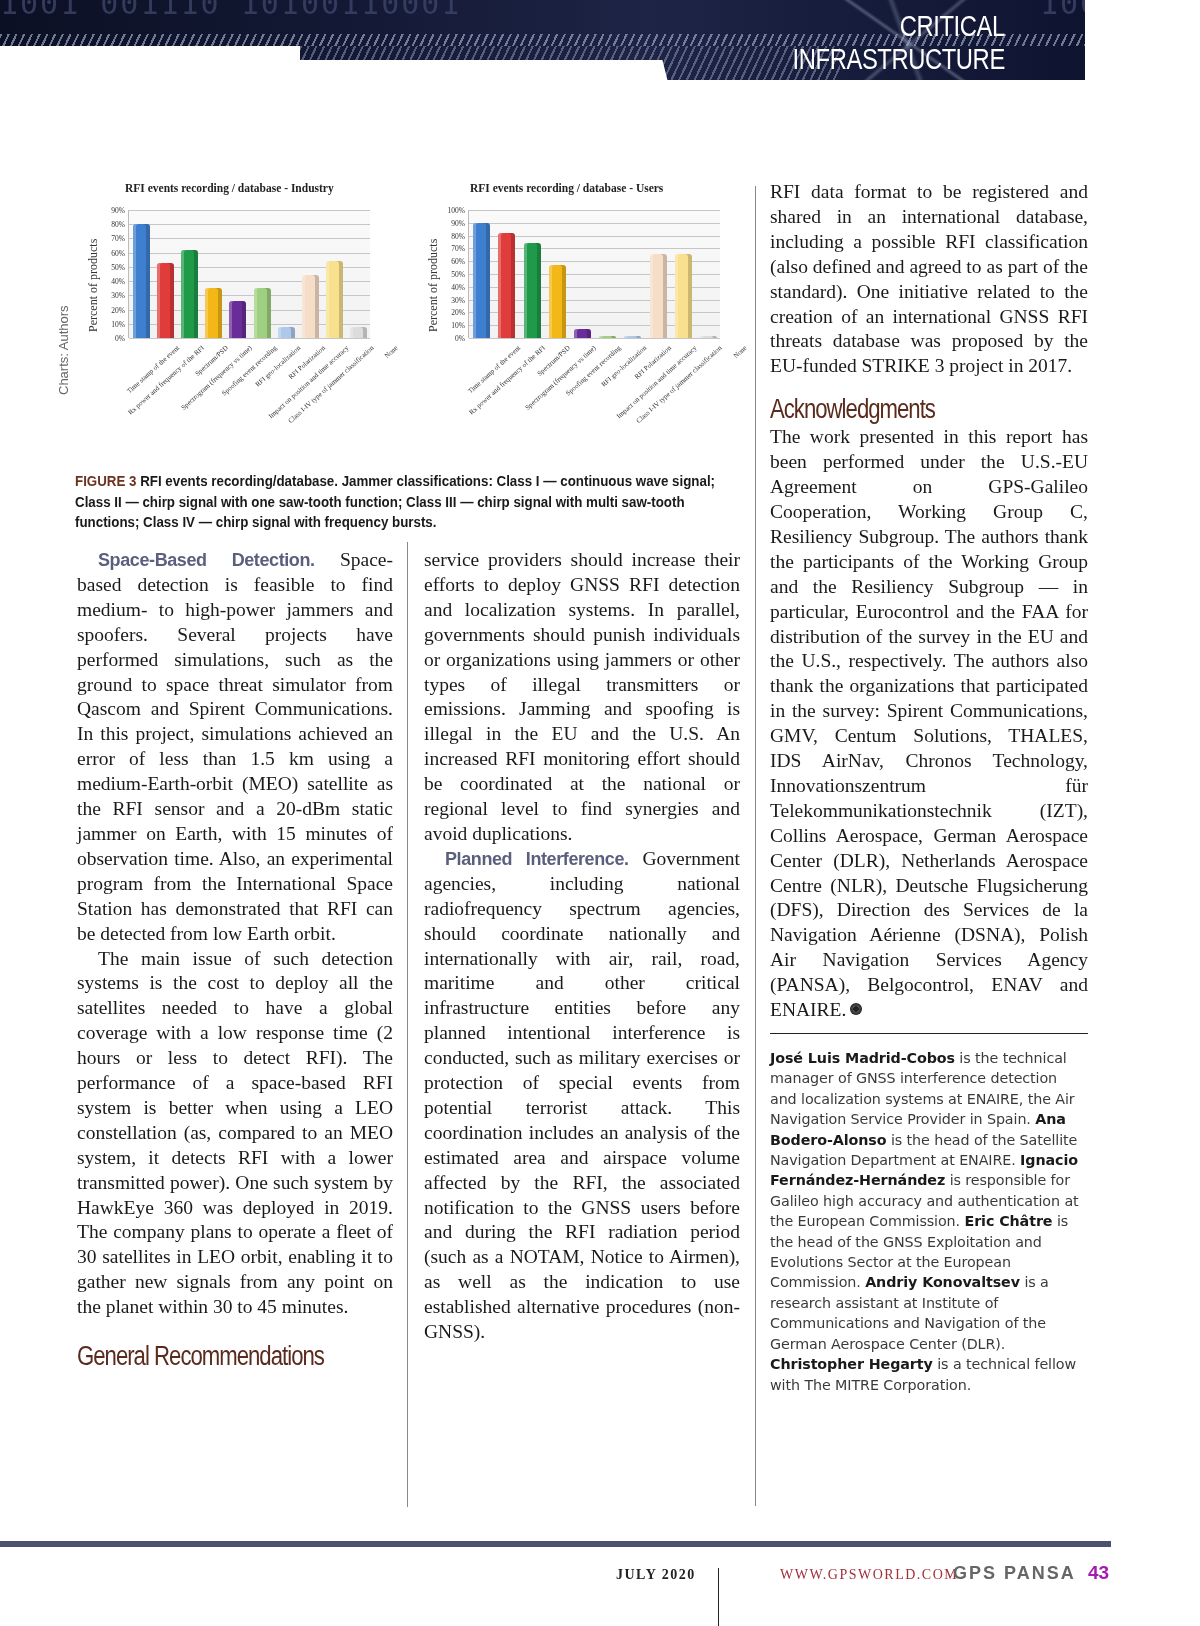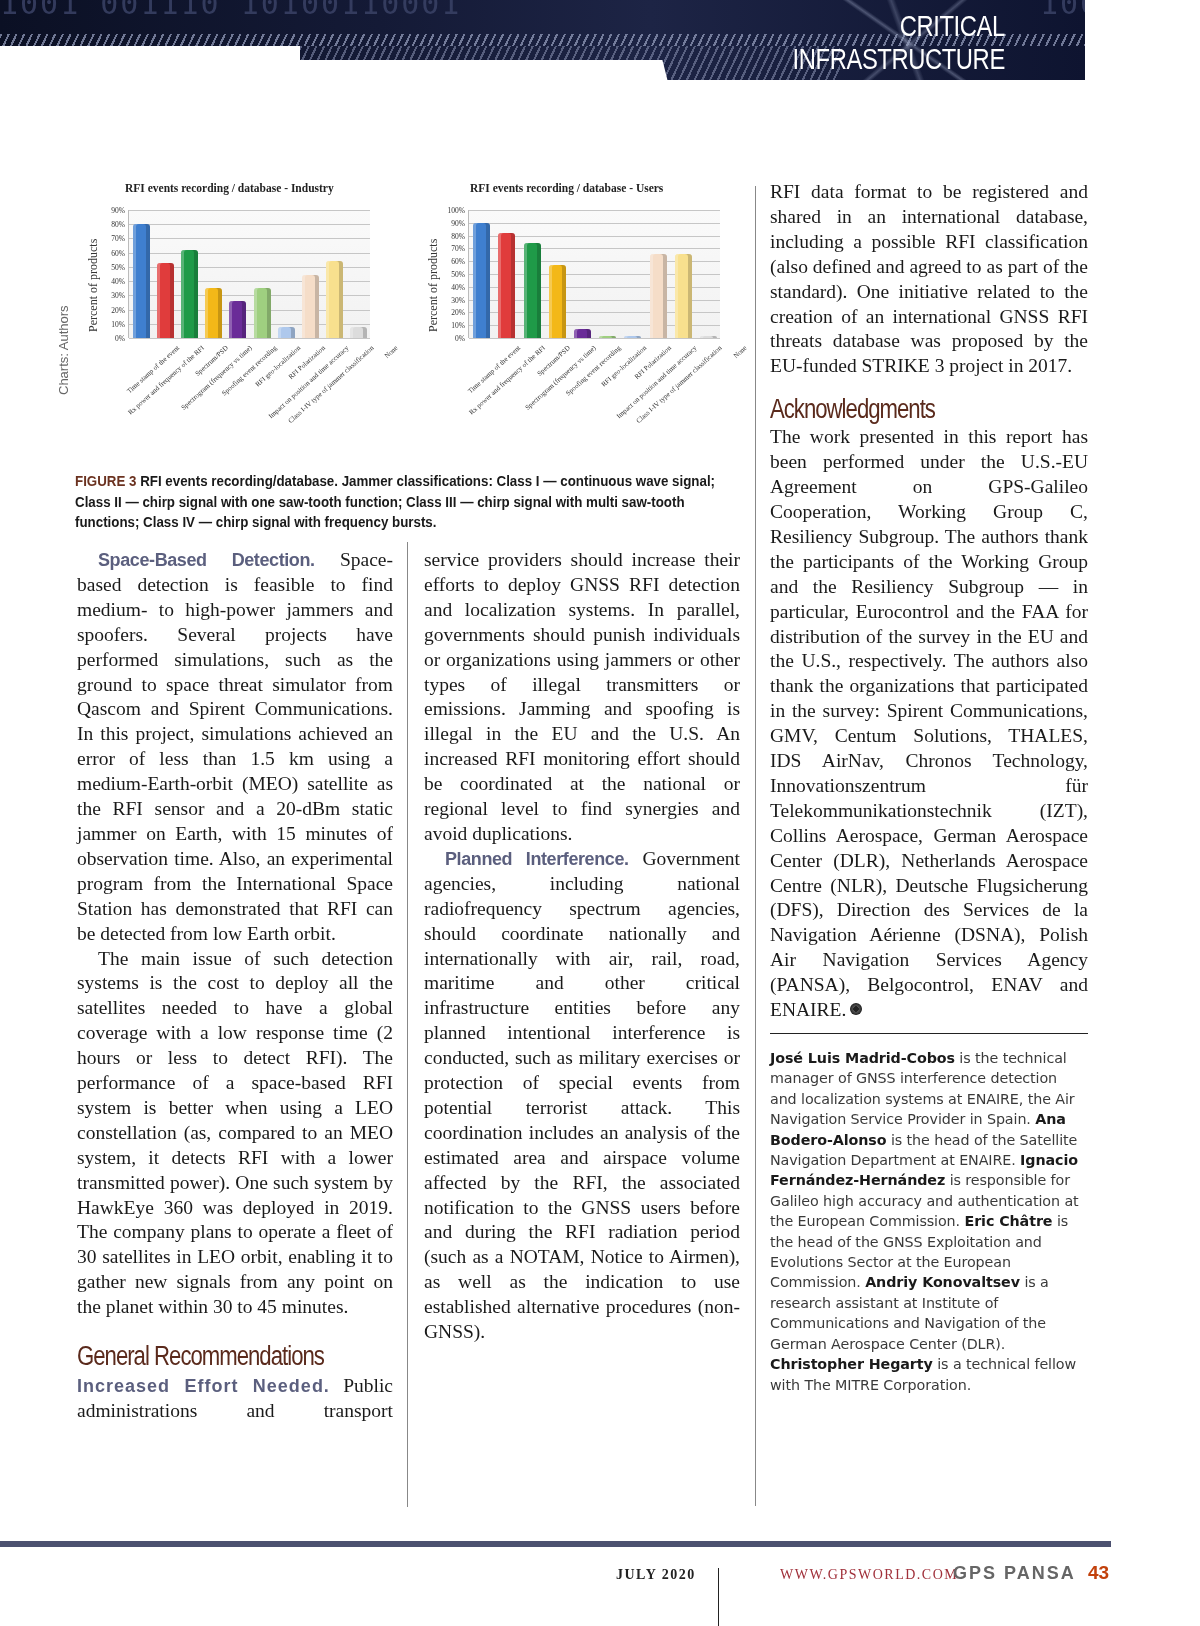--- a/index.html
+++ b/index.html
@@ -134,21 +134,21 @@
     .footer-url {
       position: absolute; left: 740px; top: 1567px; font-family: "Liberation Serif", serif;
       font-size: 14px; letter-spacing: 1.5px; color: #a0303a; margin-left: 40px;
     }
     .footer-mag {
       position: absolute; left: 953px; top: 1563px; font-family: "Liberation Sans", sans-serif;
       font-weight: bold; font-size: 18px; letter-spacing: 2px; color: #666;
     }
     .footer-page {
       position: absolute; left: 1088px; top: 1562px; font-family: "Liberation Sans", sans-serif;
-      font-weight: bold; font-size: 19px; color: #c2410c;
+      font-weight: bold; font-size: 19px; color: #a21caf;
     }
   </style>
 </head>
 <body>
 
 <div class="banner">
   <div class="binary b1">1001   001110   10100110001</div>
   <div class="binary b3">100100 0101001</div>
   <div class="mesh"></div>
   <div class="hatch"></div>
@@ -259,21 +259,20 @@
       <div class="xlabel" style="right: 6.6px; top: 162px;">None</div>
     </div>
 </div>
 
 <div class="figcaption"><span class="fig-label">FIGURE 3</span><span> RFI events recording/database. Jammer classifications: Class I — continuous wave signal; Class II — chirp signal with one saw-tooth function; Class III — chirp signal with multi saw-tooth functions; Class IV — chirp signal with frequency bursts.</span></div>
 
 <div class="col col1">
   <p class="indent"><span class="runin">Space-Based Detection.</span><span> Space-based detection is feasible to find medium- to high-power jammers and spoofers. Several projects have performed simulations, such as the ground to space threat simulator from Qascom and Spirent Communications. In this project, simulations achieved an error of less than 1.5 km using a medium-Earth-orbit (MEO) satellite as the RFI sensor and a 20-dBm static jammer on Earth, with 15 minutes of observation time. Also, an experimental program from the International Space Station has demonstrated that RFI can be detected from low Earth orbit.</span></p>
   <p class="indent">The main issue of such detection systems is the cost to deploy all the satellites needed to have a global coverage with a low response time (2 hours or less to detect RFI). The performance of a space-based RFI system is better when using a LEO constellation (as, compared to an MEO system, it detects RFI with a lower transmitted power). One such system by HawkEye 360 was deployed in 2019. The company plans to operate a fleet of 30 satellites in LEO orbit, enabling it to gather new signals from any point on the planet within 30 to 45 minutes.</p>
   <div class="heading">General Recommendations</div>
-  <p style="text-align-last: justify;"><span class="runin spaced">Increased Effort Needed.</span><span> Public administrations and transport</span></p>
 </div>
 
 <div class="divider-v" style="left:407px; top:542px; height:965px;"></div>
 
 <div class="col col2">
   <p>service providers should increase their efforts to deploy GNSS RFI detection and localization systems. In parallel, governments should punish individuals or organizations using jammers or other types of illegal transmitters or emissions. Jamming and spoofing is illegal in the EU and the U.S. An increased RFI monitoring effort should be coordinated at the national or regional level to find synergies and avoid duplications.</p>
   <p class="indent"><span class="runin">Planned Interference.</span><span> Government agencies, including national radiofrequency spectrum agencies, should coordinate nationally and internationally with air, rail, road, maritime and other critical infrastructure entities before any planned intentional interference is conducted, such as military exercises or protection of special events from potential terrorist attack. This coordination includes an analysis of the estimated area and airspace volume affected by the RFI, the associated notification to the GNSS users before and during the RFI radiation period (such as a NOTAM, Notice to Airmen), as well as the indication to use established alternative procedures (non-GNSS).</span></p>
 </div>
 
 <div class="divider-v" style="left:755px; top:186px; height:1320px;"></div>

